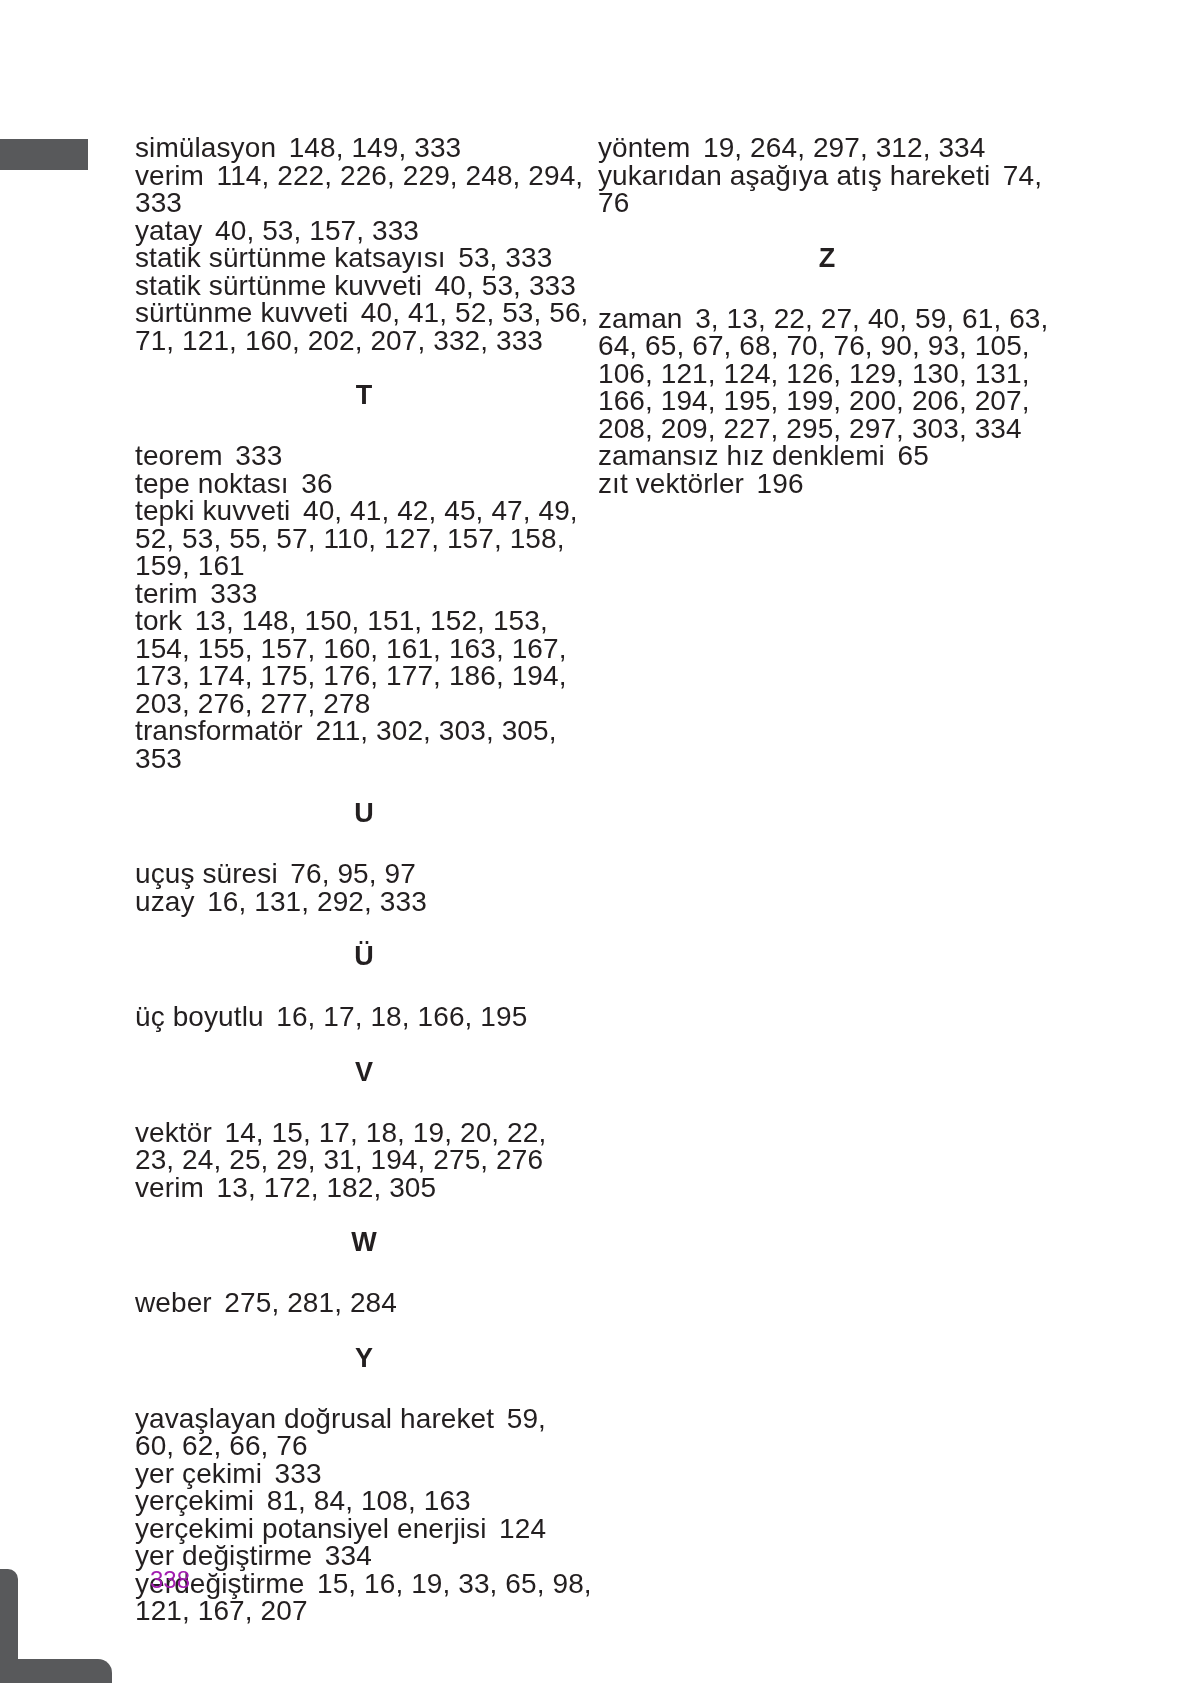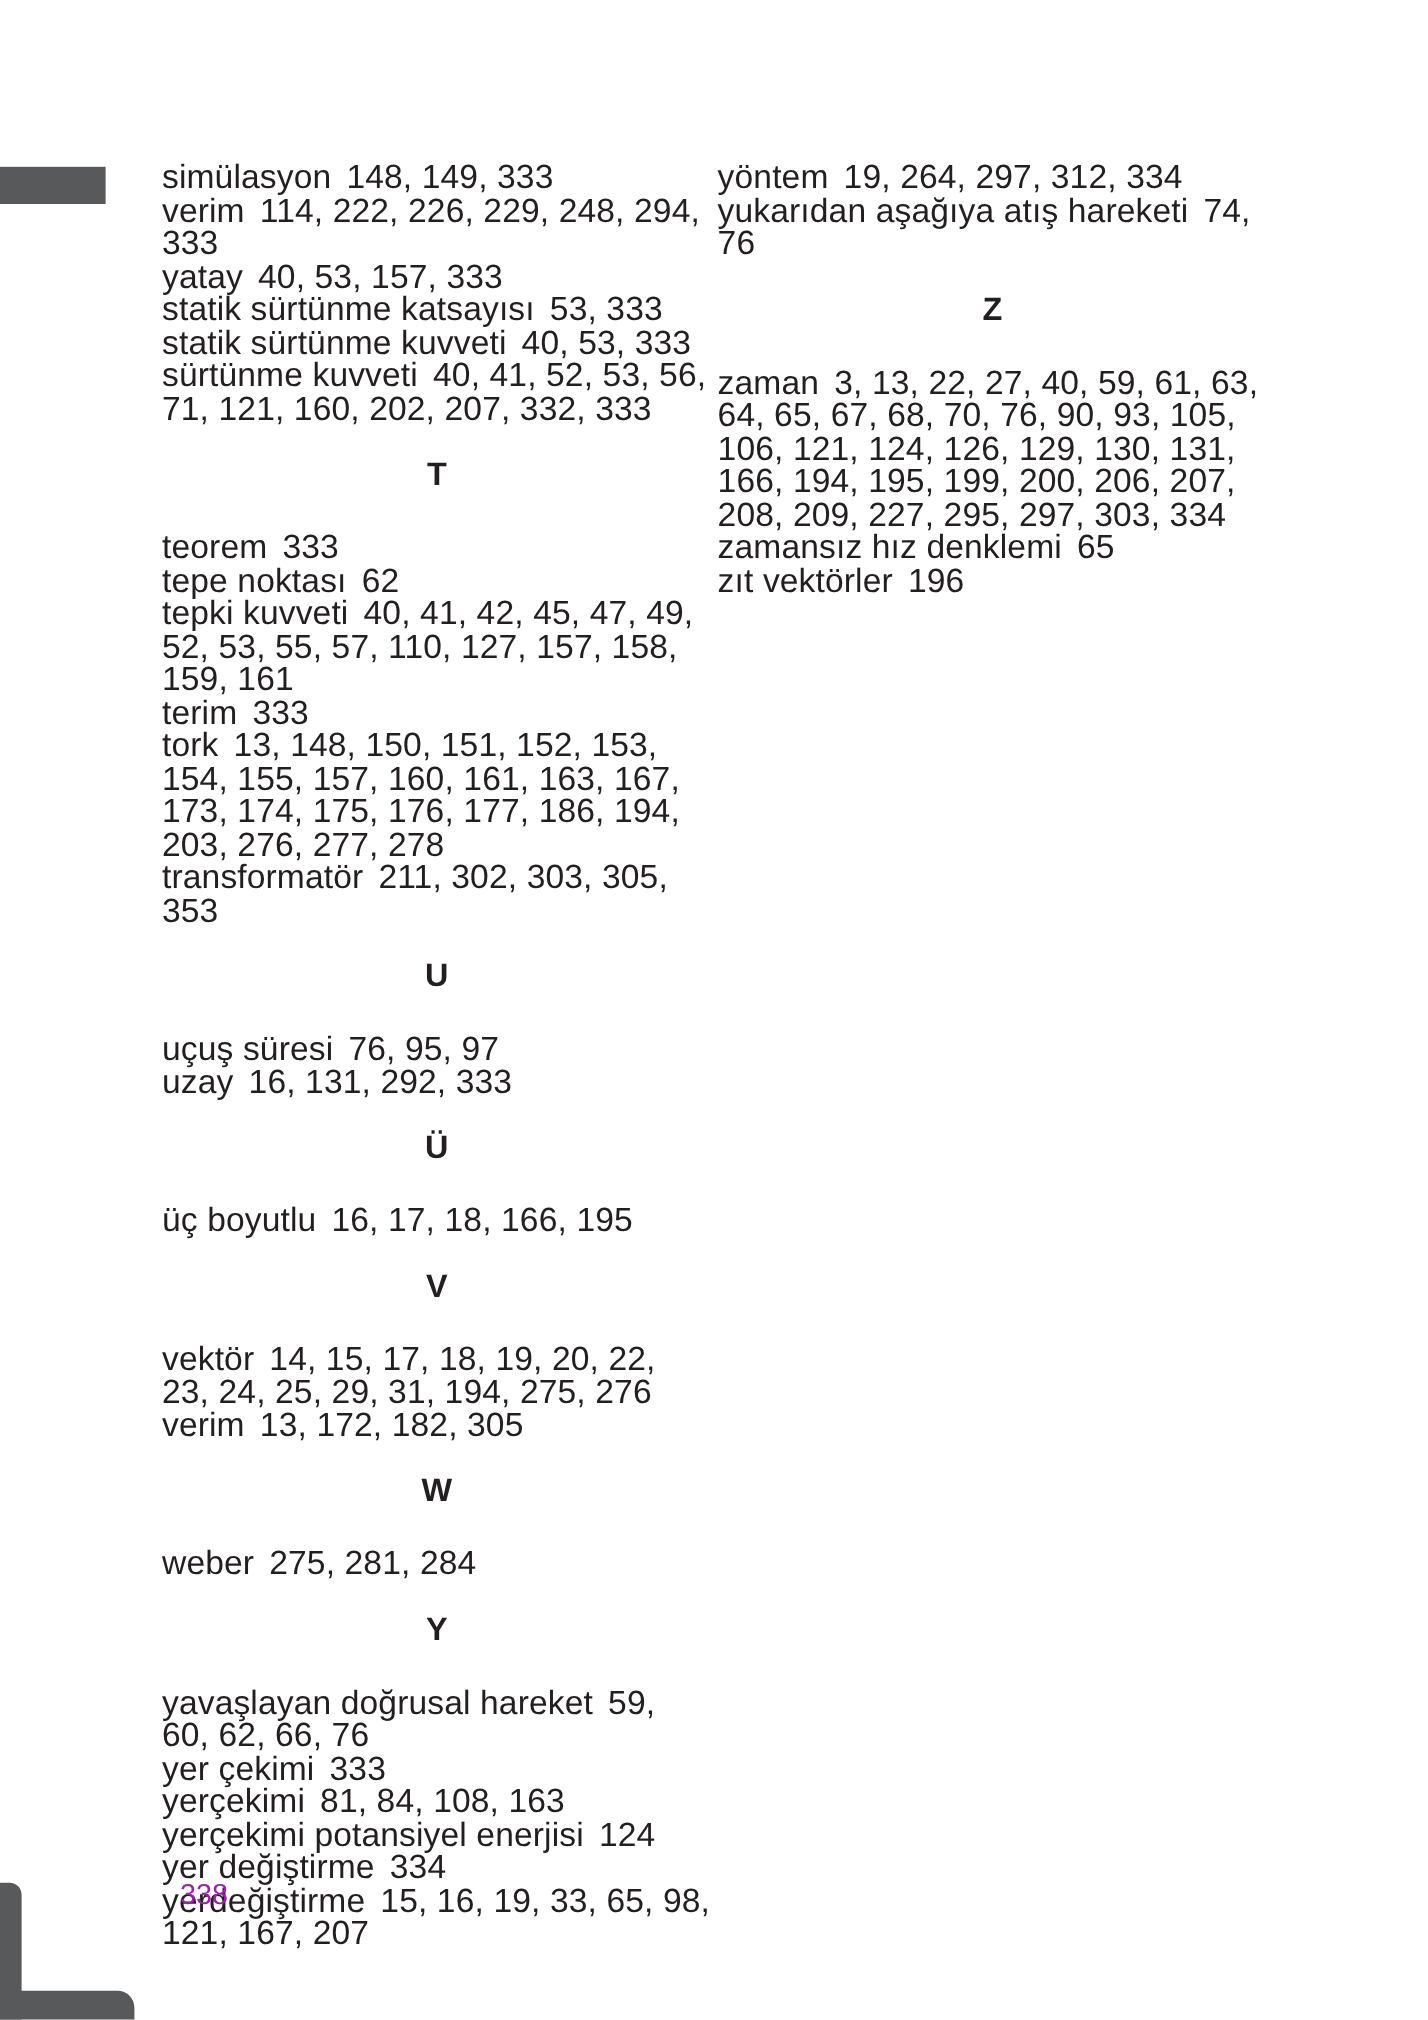--- a/index.html
+++ b/index.html
@@ -79,21 +79,21 @@
 
   <div class="index-column left">
       <p class="entry"><span class="term">simülasyon</span><span class="pages">148, 149, 333</span></p>
       <p class="entry"><span class="term">verim</span><span class="pages">114, 222, 226, 229, 248, 294, 333</span></p>
       <p class="entry"><span class="term">yatay</span><span class="pages">40, 53, 157, 333</span></p>
       <p class="entry"><span class="term">statik sürtünme katsayısı</span><span class="pages">53, 333</span></p>
       <p class="entry"><span class="term">statik sürtünme kuvveti</span><span class="pages">40, 53, 333</span></p>
       <p class="entry"><span class="term">sürtünme kuvveti</span><span class="pages">40, 41, 52, 53, 56, 71, 121, 160, 202, 207, 332, 333</span></p>
       <div class="section-letter">T</div>
       <p class="entry"><span class="term">teorem</span><span class="pages">333</span></p>
-      <p class="entry"><span class="term">tepe noktası</span><span class="pages">62</span></p>
+      <p class="entry"><span class="term">tepe noktası</span><span class="pages">36</span></p>
       <p class="entry"><span class="term">tepki kuvveti</span><span class="pages">40, 41, 42, 45, 47, 49, 52, 53, 55, 57, 110, 127, 157, 158, 159, 161</span></p>
       <p class="entry"><span class="term">terim</span><span class="pages">333</span></p>
       <p class="entry"><span class="term">tork</span><span class="pages">13, 148, 150, 151, 152, 153, 154, 155, 157, 160, 161, 163, 167, 173, 174, 175, 176, 177, 186, 194, 203, 276, 277, 278</span></p>
       <p class="entry"><span class="term">transformatör</span><span class="pages">211, 302, 303, 305, 353</span></p>
       <div class="section-letter">U</div>
       <p class="entry"><span class="term">uçuş süresi</span><span class="pages">76, 95, 97</span></p>
       <p class="entry"><span class="term">uzay</span><span class="pages">16, 131, 292, 333</span></p>
       <div class="section-letter">Ü</div>
       <p class="entry"><span class="term">üç boyutlu</span><span class="pages">16, 17, 18, 166, 195</span></p>
       <div class="section-letter">V</div>

